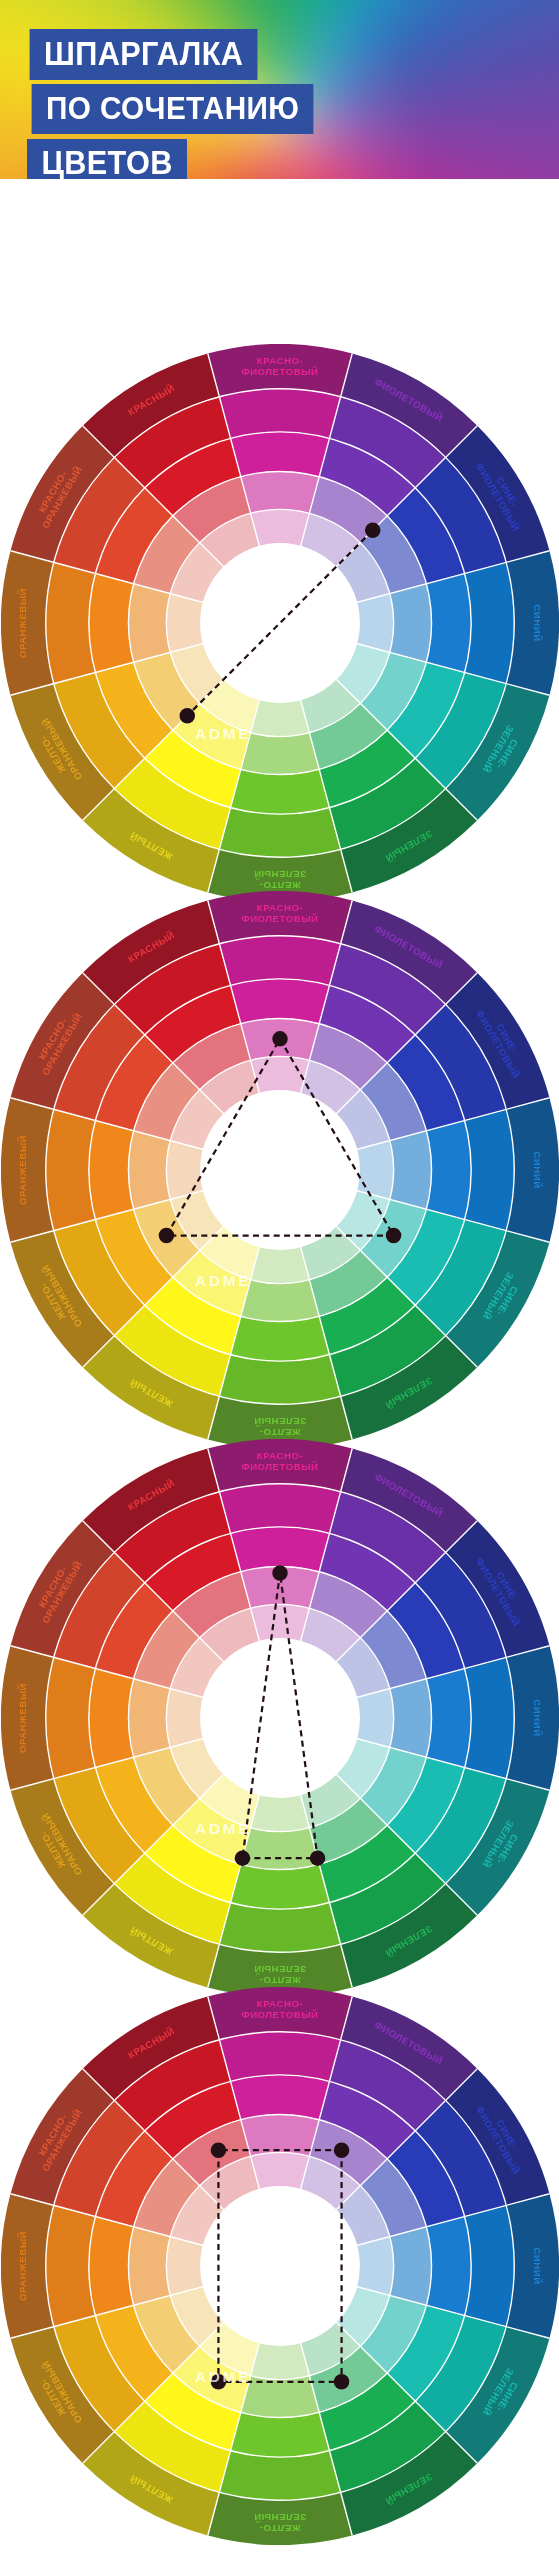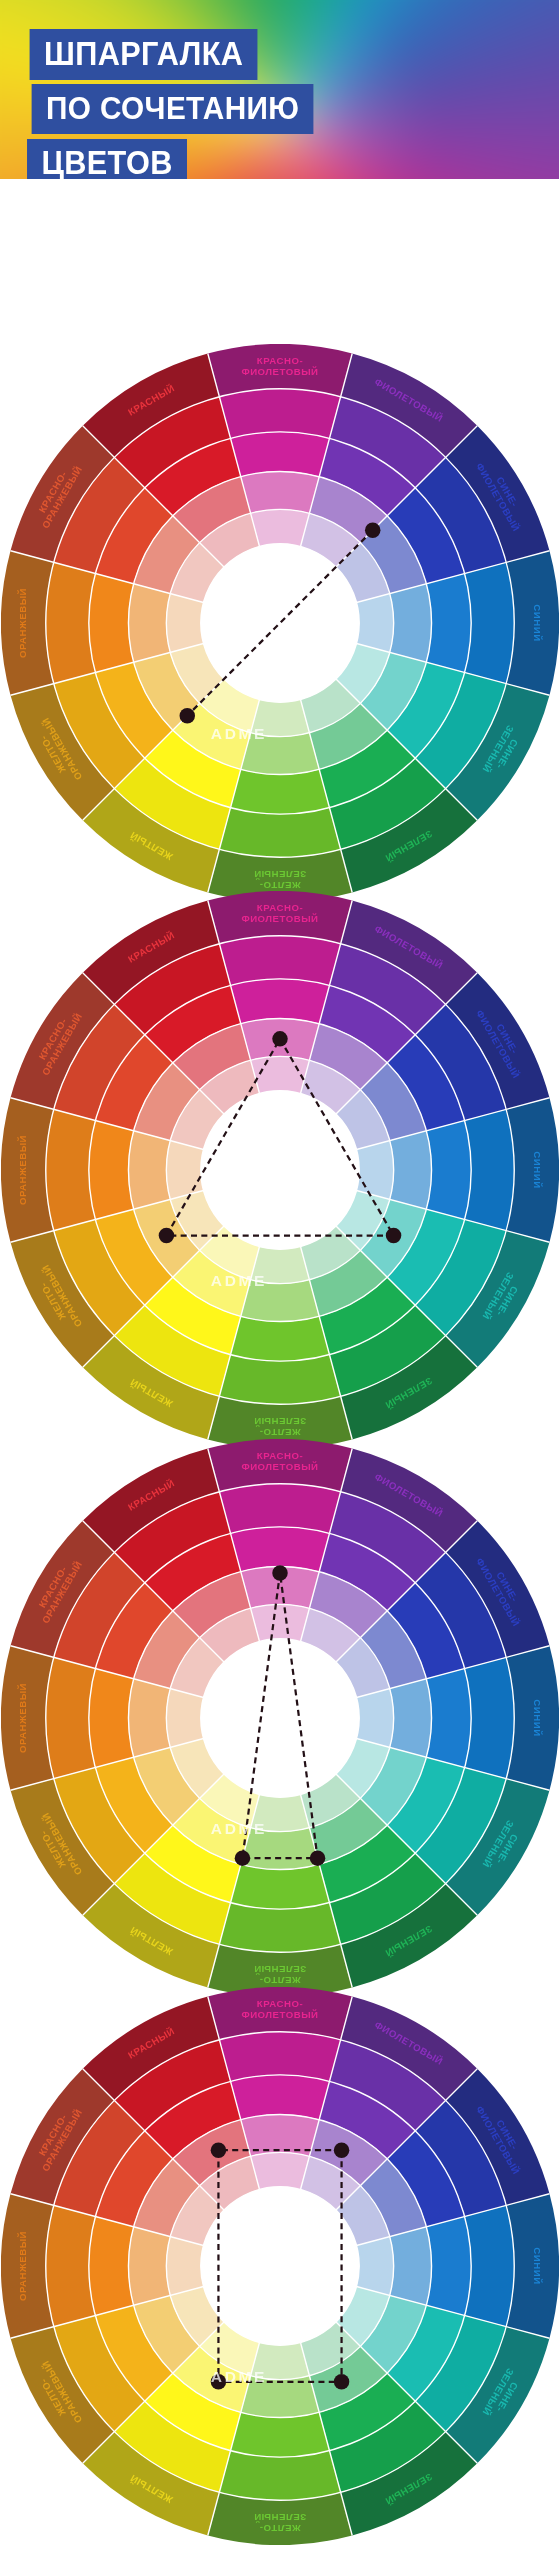--- a/index.html
+++ b/index.html
@@ -22,21 +22,21 @@
   .tline{display:inline-block;background:#2f4fa0;color:#fff;font-weight:bold;
     letter-spacing:0.4px;line-height:1;padding:7.7px 15.5px 10.3px;margin:0 0 4.3px;
     font-family:"Liberation Sans",sans-serif;transform:scaleX(.93);}
   .t1{font-size:33px;}
   .t2{font-size:32px;}
   .t3{font-size:33px;}
 
   
   .wheel{position:absolute;left:0.9px;width:444px;height:558px;}
   .wheel svg{display:block;width:558px;height:558px;}
-  .adme{position:absolute;left:16px;width:100%;text-align:center;
+  .adme{position:absolute;left:0;width:100%;text-align:center;
     color:rgba(255,255,255,.75);font-size:15.5px;font-weight:bold;letter-spacing:2.6px;
     top:381px;pointer-events:none;font-family:"Liberation Sans",sans-serif;}
 
   .seglabel{font-size:11.2px;font-weight:bold;letter-spacing:.6px;
     font-family:"Liberation Sans",sans-serif;}
   .dot{fill:#231016;}
   .link{stroke:#231016;stroke-width:2.6;stroke-dasharray:7 5;fill:none;}
   .sep{stroke:#ffffff;stroke-width:1.6;fill:none;}
 </style>
 </head>

